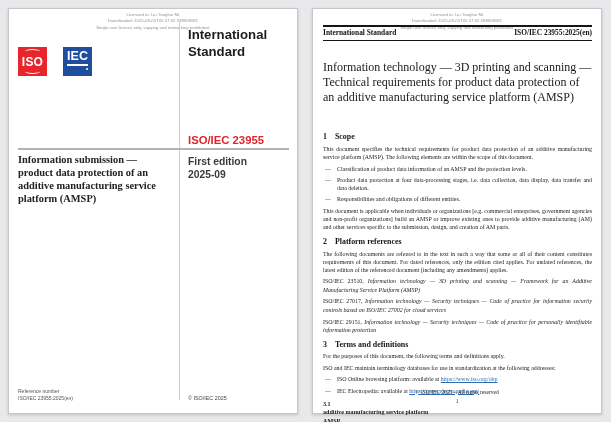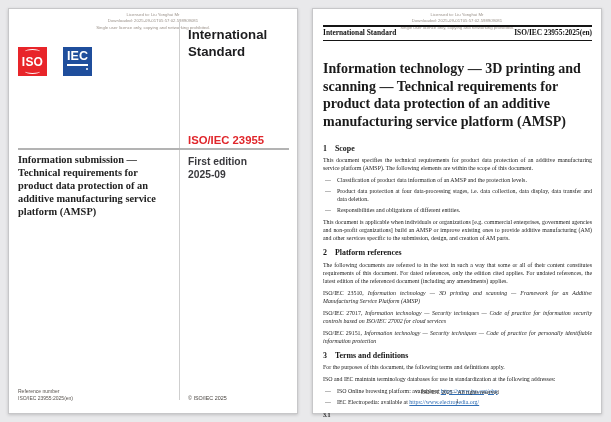--- a/index.html
+++ b/index.html
@@ -76,21 +76,21 @@
   
   .hdr-rule { position: absolute; left: 10px; right: 9px; background: #151515; }
   .hdr-rule.r1 { top: 16px; height: 1.5px; }
   .hdr-rule.r2 { top: 31px; height: 1px; }
   .hdr-row {
     position: absolute; left: 10px; right: 9px; top: 19px;
     display: flex; justify-content: space-between;
     font-weight: bold; font-size: 7.4px; color: #111;
   }
   .content { position: absolute; left: 10px; right: 9px; top: 51px; }
-  .doc-title { font-weight: bold; font-size: 14px; line-height: 1.26; color: #1a1a1a; margin-bottom: 13px; }
+  .doc-title { font-weight: normal; font-size: 12px; line-height: 1.26; color: #1a1a1a; margin-bottom: 27px; }
   .sec-head { font-weight: bold; font-size: 7.9px; color: #141414; margin: 6px 0 3.5px; }
   .sec-head .sec-num { margin-right: 8px; }
   .content p { font-size: 5.9px; line-height: 1.38; text-align: justify; margin-bottom: 3.4px; }
   .bullet { display: flex; font-size: 5.9px; line-height: 1.38; margin: 0 0 3.2px 2px; }
   .bullet .dash { flex: 0 0 12px; }
   .bullet .b-text { flex: 1; text-align: justify; }
   .ref-entry { font-size: 5.9px; line-height: 1.38; margin-bottom: 3.8px; text-align: justify; }
   .ref-entry .ref-title { font-style: italic; }
   a.doc-link { color: #2e6db4; text-decoration: underline; cursor: pointer; }
   .term-block { margin-top: 5px; }
@@ -131,21 +131,20 @@
 
   <div class="cover-kicker">International Standard</div>
   <div class="cover-docnum">ISO/IEC 23955</div>
   <div class="cover-edition">
     <div>First edition</div>
     <div>2025-09</div>
   </div>
 
   <div class="cover-title">
     <div>Information submission —</div>
-    <div>Technical requirements for</div>
     <div>product data protection of an</div>
     <div>additive manufacturing service</div>
     <div>platform (AMSP)</div>
   </div>
 
   <div class="cover-ref">
     <div>Reference number</div>
     <div>ISO/IEC 23955:2025(en)</div>
   </div>
   <div class="cover-copy">© ISO/IEC 2025</div>

